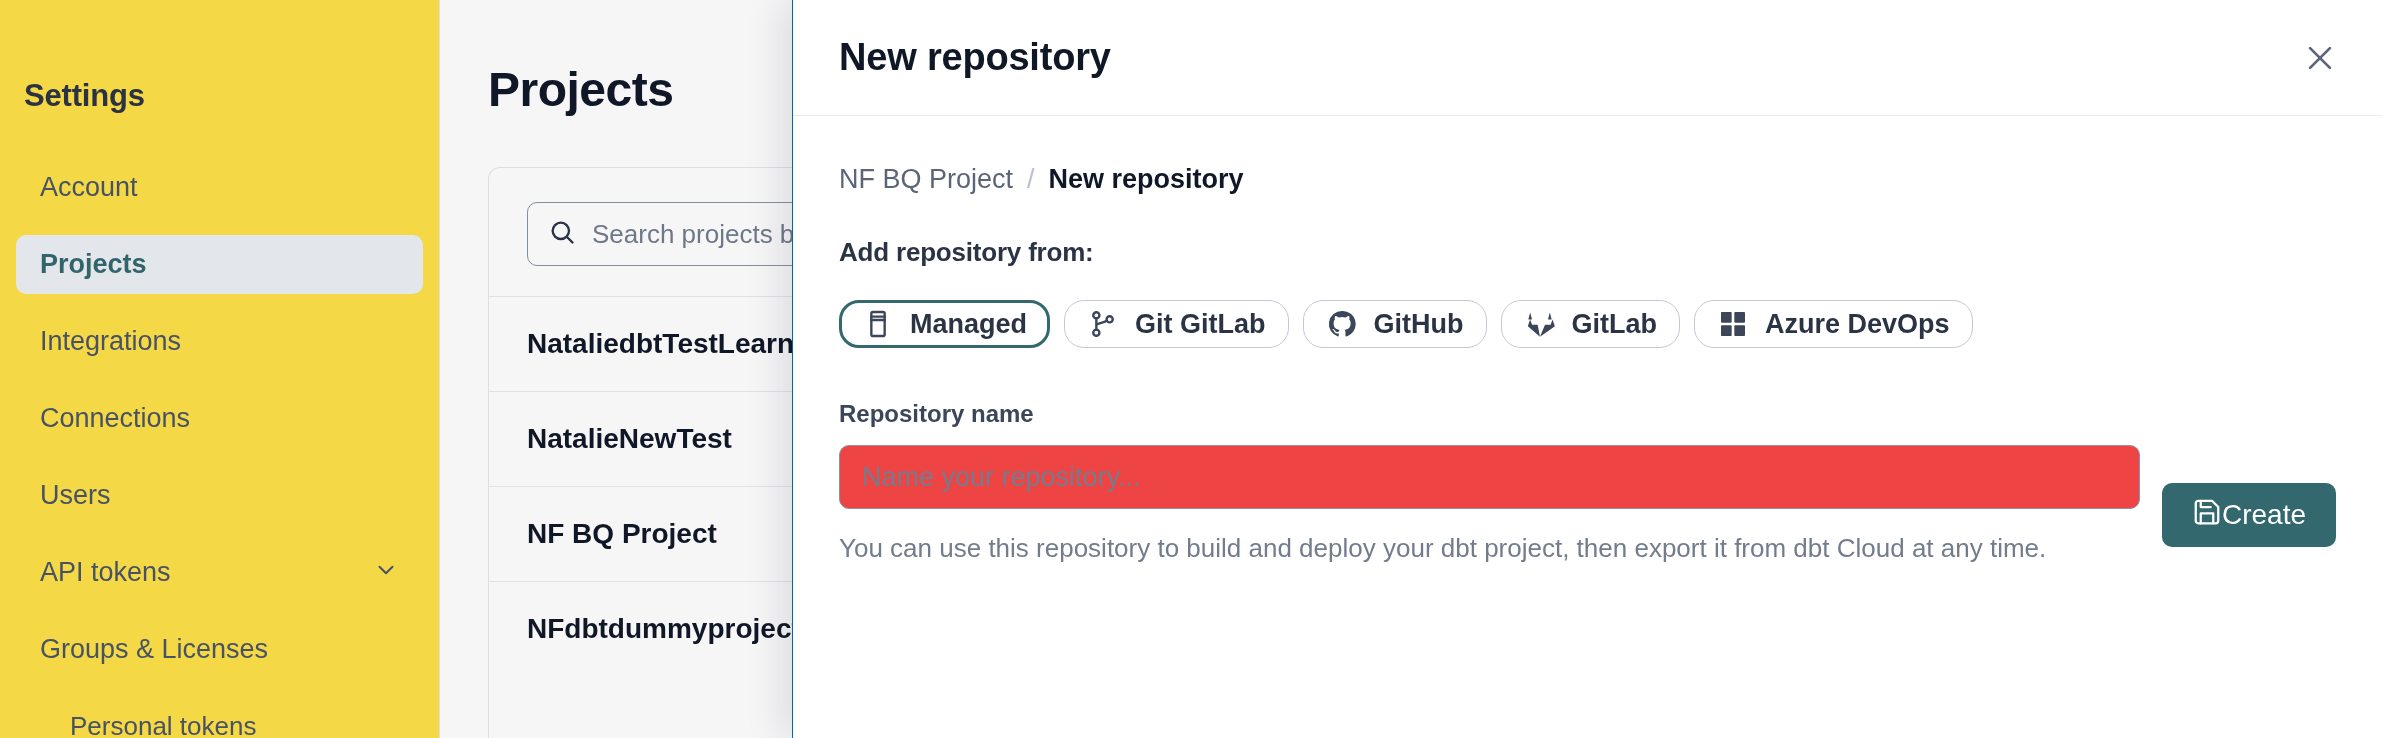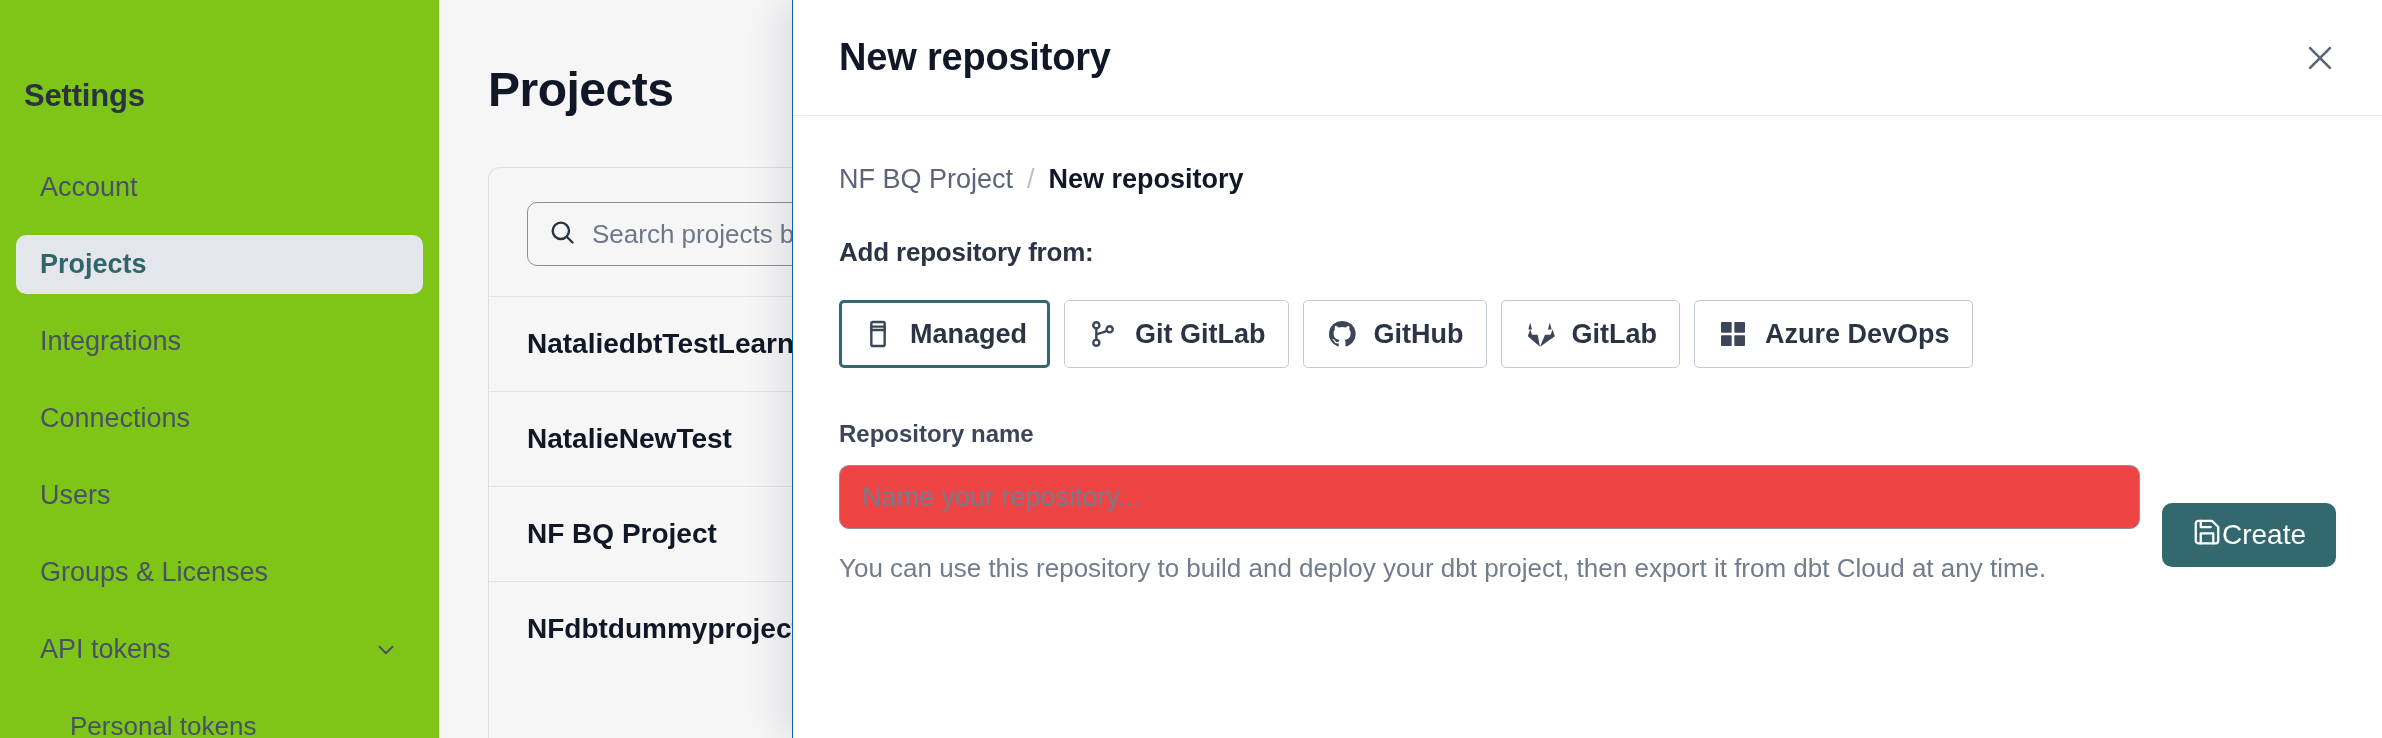--- a/index.html
+++ b/index.html
@@ -13,34 +13,34 @@
     -webkit-font-smoothing: antialiased;
   }
 
   .app { position: relative; width: 2382px; height: 738px; }
 
   
   .bg-page { position: absolute; inset: 0; display: flex; background: #ffffff; }
 
   .sidebar {
     width: 440px; flex: 0 0 440px;
-    background: #84cc16;
+    background: #fde047;
     border-right: 1px solid #e6e9ee;
     padding: 78px 0 0 0;
   }
   .sidebar-title {
     font-size: 31px; font-weight: 700; color: #2b3445;
     padding: 0 24px 0 24px; margin-bottom: 44px; letter-spacing: -0.2px;
   }
   .nav { display: flex; flex-direction: column; }
   .nav-item {
     font-size: 27px; color: #4a5568;
     padding: 14px 24px; margin: 0 16px;
     border-radius: 10px;
-    display: flex; align-items: center; justify-content: space-between;
+    display: flex; justify-content: space-between;
     cursor: pointer;
   }
   .nav-item + .nav-item { margin-top: 18px; }
   .nav-item.active { background: #eceff3; color: #33686f; font-weight: 700; }
   .nav-item.sub { padding-left: 54px; font-size: 26px; }
   .chev { width: 26px; height: 26px; flex: 0 0 26px; color: #4a5568; }
 
   .content { flex: 1 1 auto; padding: 62px 0 0 0; min-width: 0; }
   .page-title {
     font-size: 48px; font-weight: 700; color: #101828;
@@ -110,22 +110,22 @@
   .crumb-sep { font-size: 27px; color: #b9c0cc; }
 
   .section-title {
     font-size: 26px; font-weight: 700; color: #2b3445;
     margin: 0 0 32px 0; letter-spacing: -0.2px;
   }
 
   .source-row { display: flex; gap: 14px; margin-bottom: 52px; flex-wrap: nowrap; }
   .source-btn {
     display: flex; align-items: center; gap: 16px;
-    height: 68px; padding: 0 22px;
-    border: 1px solid #c3cad6; border-radius: 5px;
+    height: 48px; padding: 0 22px;
+    border: 1px solid #c3cad6; border-radius: 20px;
     background: #ffffff; cursor: pointer;
     font-size: 27px; font-weight: 700; color: #2b3445;
     white-space: nowrap;
   }
   .source-btn.selected { border: 3px solid #33686f; padding: 0 20px; }
   .source-btn .ic { width: 32px; height: 32px; flex: 0 0 32px; color: #3c4659; display: flex; align-items: center; justify-content: center; }
   .source-btn .ic svg { width: 32px; height: 32px; }
 
   .field-label {
     font-size: 24px; font-weight: 700; color: #3c4659;
@@ -175,27 +175,27 @@
           <div class="nav-item">
             <span>Integrations</span>
           </div>
           <div class="nav-item">
             <span>Connections</span>
           </div>
           <div class="nav-item">
             <span>Users</span>
           </div>
           <div class="nav-item">
-            <span>Groups &amp; Licenses</span>
-          </div>
-          <div class="nav-item">
             <span>API tokens</span>
             <span class="chev"><svg viewBox="0 0 24 24" fill="none" stroke="currentColor" stroke-width="1.8" stroke-linecap="round" stroke-linejoin="round">
                 <polyline points="6 9 12 15 18 9"></polyline>
               </svg></span>
+          </div>
+          <div class="nav-item">
+            <span>Groups &amp; Licenses</span>
           </div>
           <div class="nav-item sub">
             <span>Personal tokens</span>
           </div>
         </nav>
     </aside>
 
     <main class="content">
       <h1 class="page-title">Projects</h1>
 

